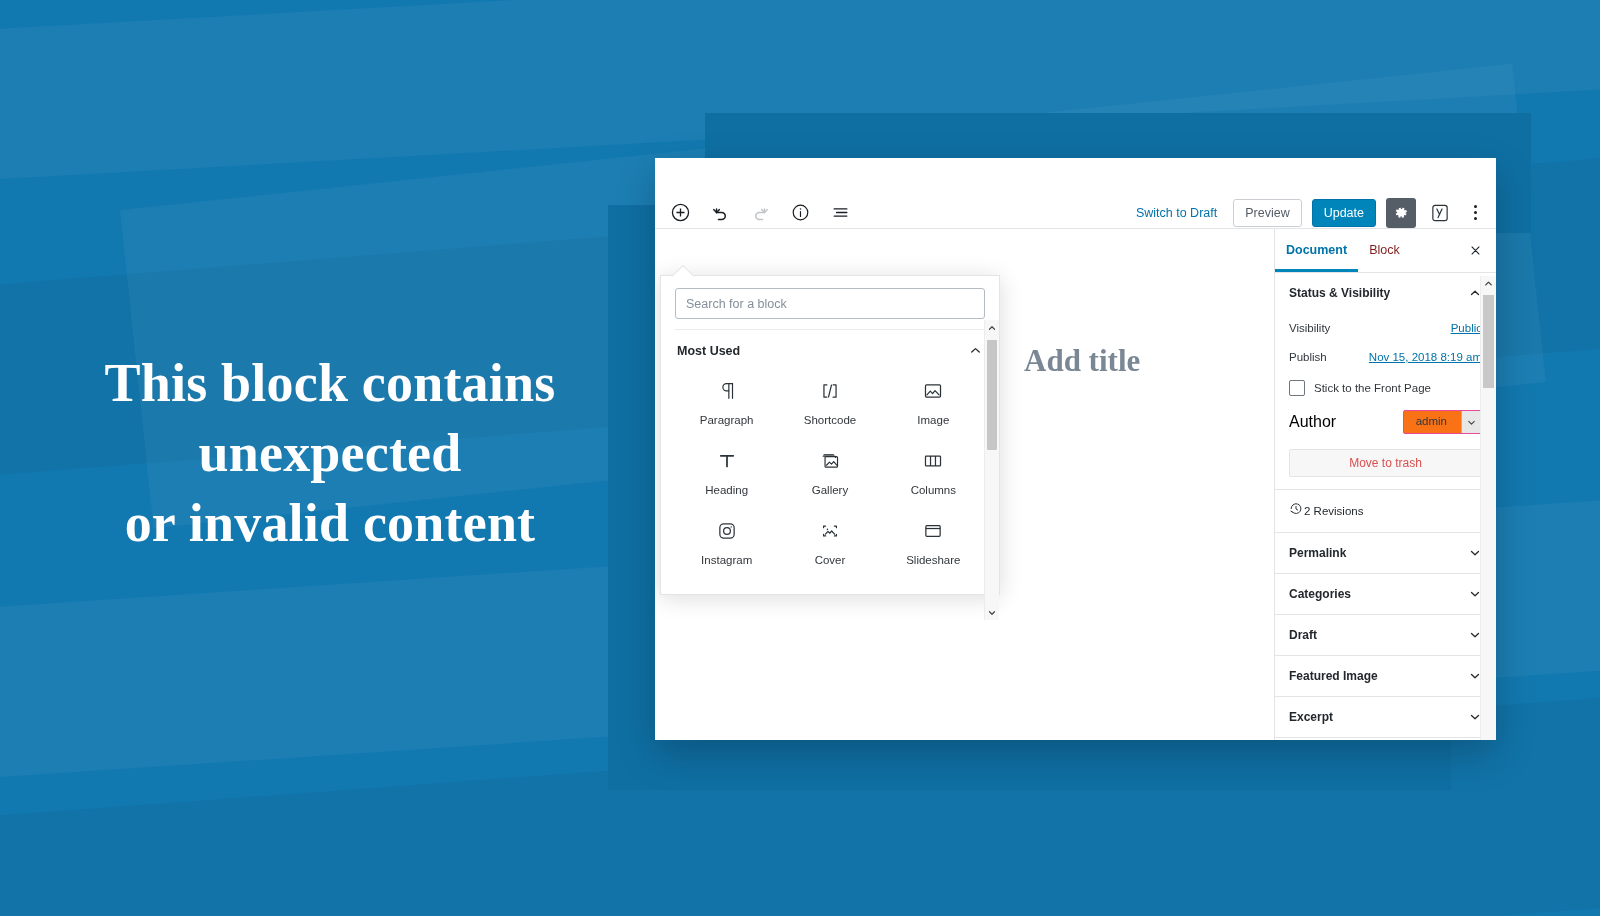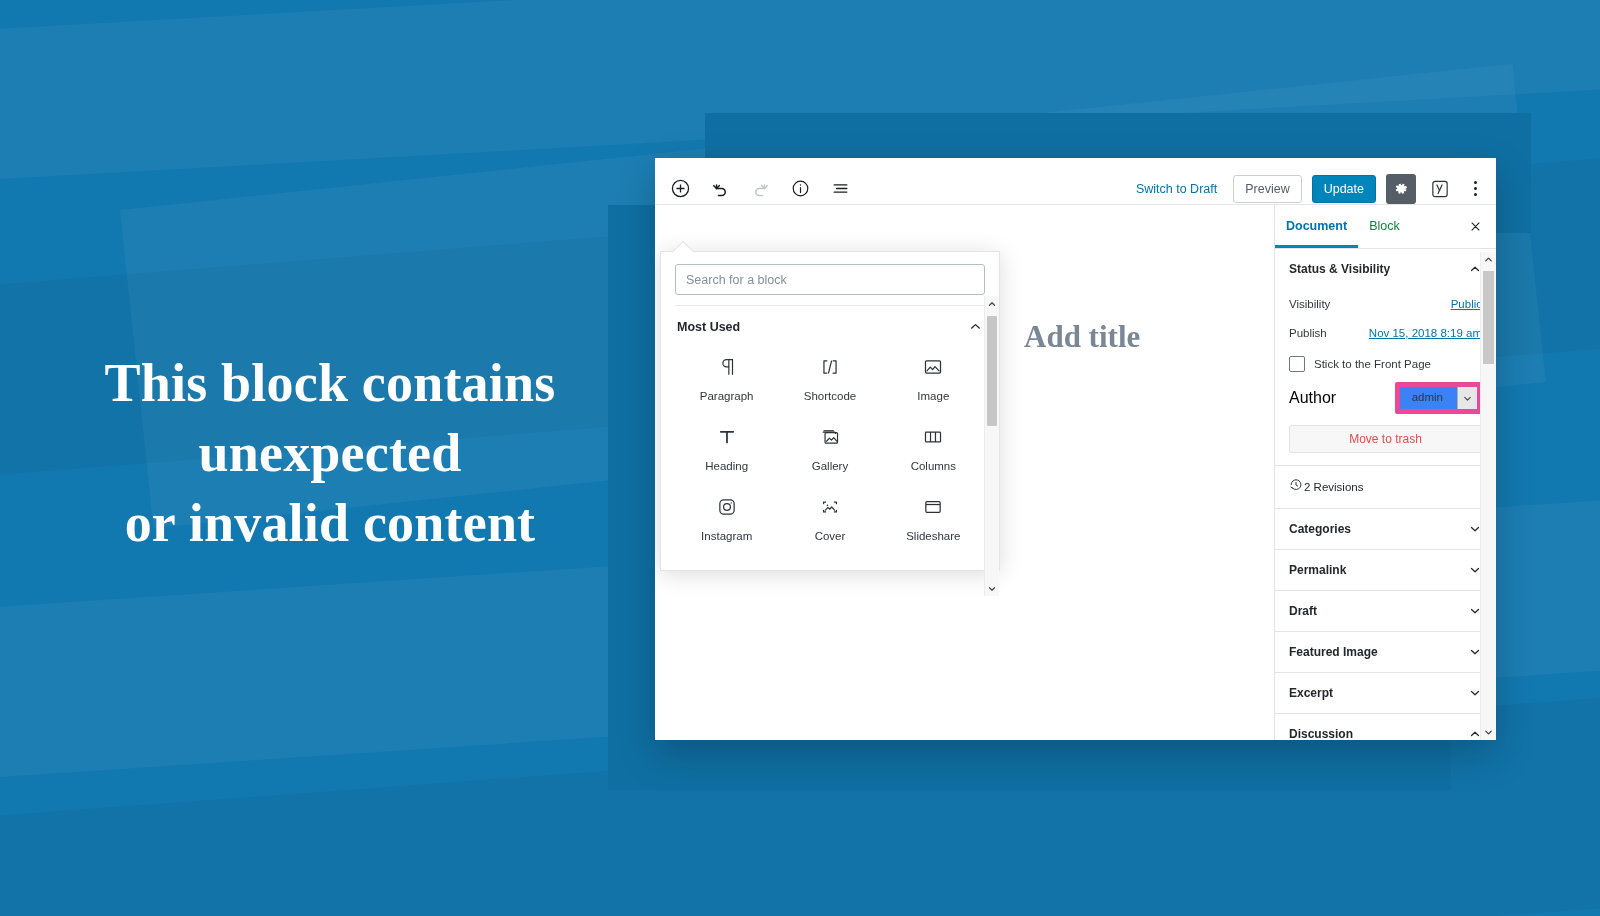--- a/index.html
+++ b/index.html
@@ -82,20 +82,21 @@
   
   .toolbar {
     position: relative;
     height: 47px;
     background: #ffffff;
     border-bottom: 1px solid #e2e4e7;
     display: flex;
     align-items: center;
     padding: 15px 10px 0 12px;
     box-sizing: border-box;
+    margin-top: 24px;
   }
   .tb-left { display: flex; align-items: center; gap: 14px; }
   .tb-right { margin-left: auto; display: flex; align-items: center; gap: 10px; }
 
   .icon-btn {
     width: 26px; height: 26px;
     display: flex; align-items: center; justify-content: center;
     color: #191e23;
     cursor: pointer;
   }
@@ -299,21 +300,21 @@
   .sb-tabs {
     display: flex;
     align-items: center;
     height: 43px;
     border-bottom: 1px solid #e2e4e7;
     padding: 0 2px 0 0;
     position: relative;
   }
   .sb-tab {
     font-size: 12.5px;
-    color: #15803d;
+    color: #7f1d1d;
     padding: 0 11px;
     height: 43px;
     line-height: 43px;
     cursor: pointer;
     box-sizing: border-box;
   }
   .sb-tab.active {
     color: #0073aa;
     font-weight: bold;
     box-shadow: inset 0 -3px 0 #0085ba;
@@ -375,23 +376,23 @@
   .author-row {
     display: flex; align-items: center;
     min-height: 34px;
     margin-top: 2px;
   }
   .select {
     margin-left: auto;
     display: flex;
     align-items: stretch;
     height: 22px;
-    border: 5px solid #ec4899;
+    border: 1px solid #ec4899;
     border-radius: 2px;
-    background: #3b82f6;
+    background: #f97316;
     overflow: hidden;
     cursor: pointer;
   }
   .select .sv {
     font-size: 11.5px;
     color: #32373c;
     padding: 0 14px 0 12px;
     line-height: 20px;
   }
   .select .sarrow {
@@ -745,31 +746,31 @@
                     <path d="M3.2 15.6l2.9 1.8"></path>
                     <path d="M12 7.6V12l3 1.8"></path>
                 </svg>
               </span>
               <span class="rev-lbl">2 Revisions</span>
             </div>
           </div>
 
           <div class="panel">
             <div class="panel-head">
-              <span class="panel-title">Categories</span>
+              <span class="panel-title">Permalink</span>
               <span class="panel-chev">
                 <svg width="14" height="14" viewBox="0 0 24 24" fill="none" stroke="currentColor" stroke-width="2.2" stroke-linecap="round" stroke-linejoin="round">
                     <path d="M6 9.5l6 5.5 6-5.5"></path>
                   </svg>
               </span>
             </div>
           </div>
           <div class="panel">
             <div class="panel-head">
-              <span class="panel-title">Permalink</span>
+              <span class="panel-title">Categories</span>
               <span class="panel-chev">
                 <svg width="14" height="14" viewBox="0 0 24 24" fill="none" stroke="currentColor" stroke-width="2.2" stroke-linecap="round" stroke-linejoin="round">
                     <path d="M6 9.5l6 5.5 6-5.5"></path>
                   </svg>
               </span>
             </div>
           </div>
           <div class="panel">
             <div class="panel-head">
               <span class="panel-title">Draft</span>

